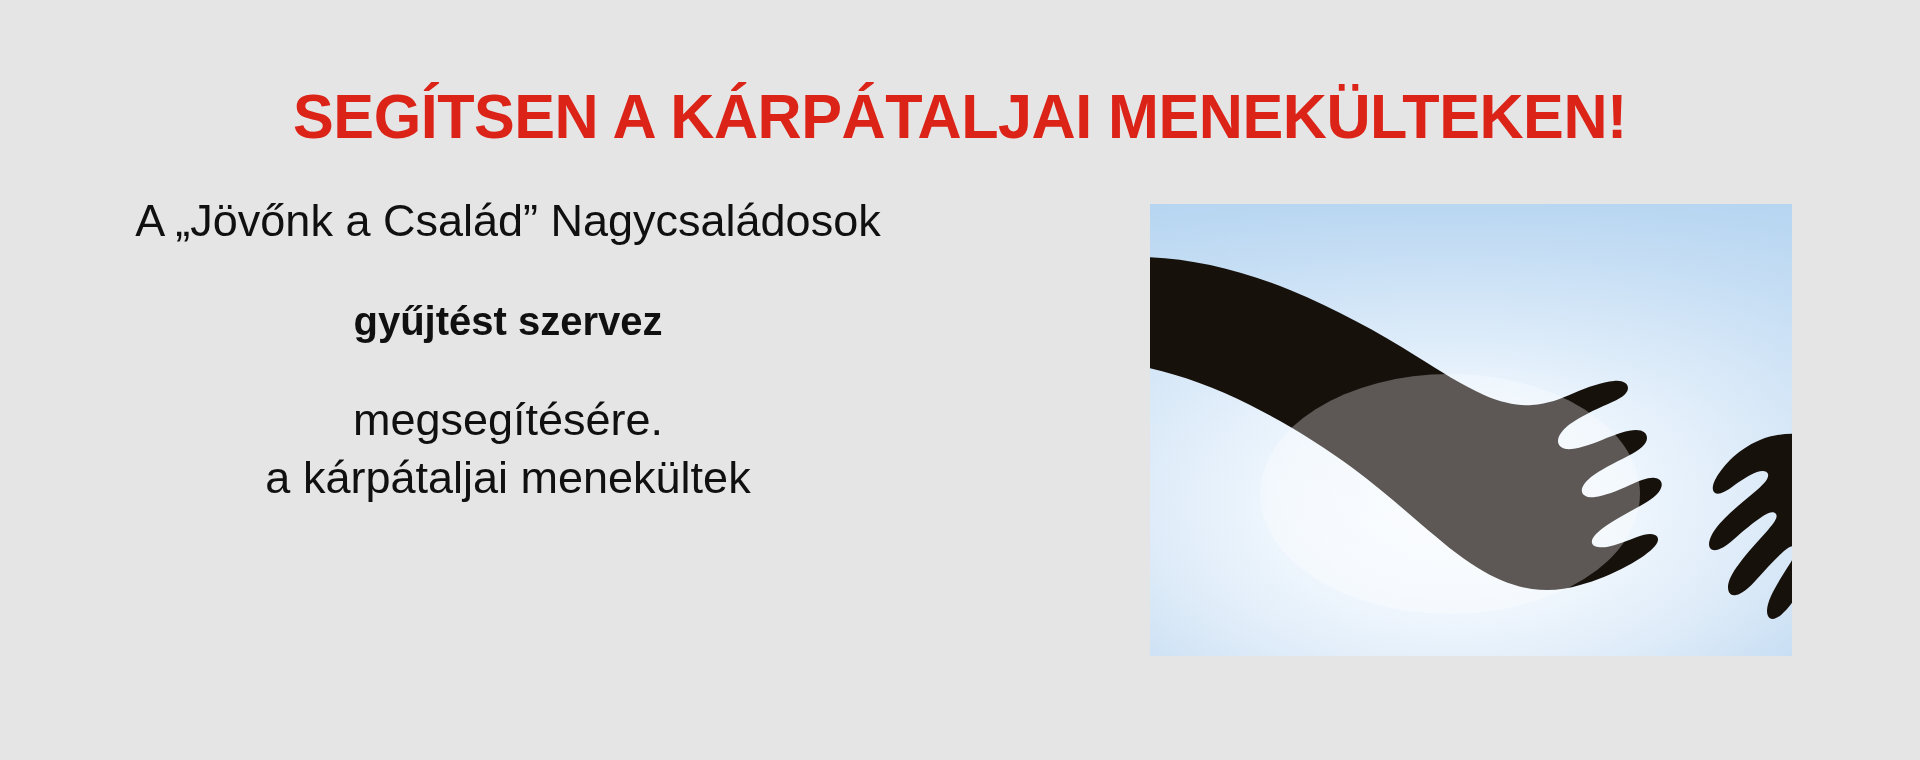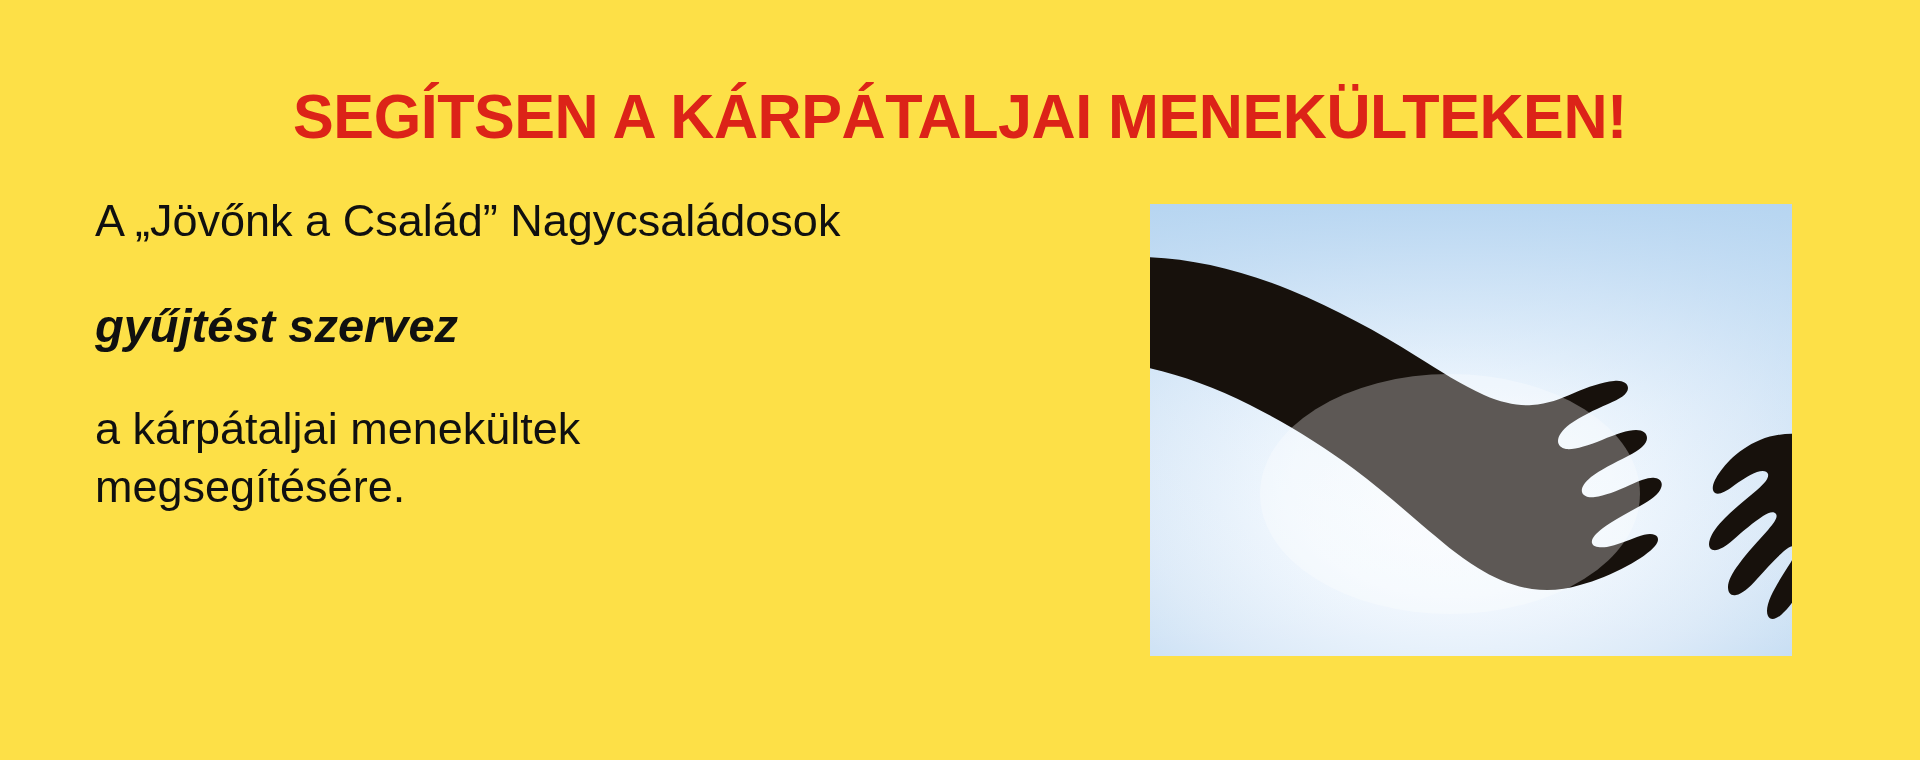--- a/index.html
+++ b/index.html
@@ -3,60 +3,59 @@
 <meta charset="utf-8">
 <style>
   html,body{margin:0;padding:0;}
   body{
     width:1920px;height:760px;
     background:#ffffff;
     font-family:"Liberation Sans","DejaVu Sans",sans-serif;
     overflow:hidden;
     position:relative;
   }
-  .poster{position:absolute;inset:0;background:#fde047;}
+  .poster{position:absolute;inset:0;background:#e5e5e5;}
 
   
   .headline{
     position:absolute;
     left:0; right:0; top:84px;
     text-align:center;
     color:#dc2318;
     font-weight:700;
     font-size:63px;
     line-height:1.02;
     letter-spacing:-0.5px;
     transform:scaleX(0.97);
     transform-origin:50% 50%;
     white-space:nowrap;
     font-family:"Liberation Sans","DejaVu Sans",sans-serif;
   }
 
   
   .textcol{
     position:absolute;
-    left:95px; top:192px;
+    left:88px; top:192px;
     width:840px;
-    text-align:left;
+    text-align:center;
     color:#101010;
   }
   .line{
     font-size:45px;
     line-height:1.30;
     font-weight:400;
     white-space:nowrap;
   }
   .para{margin:0;}
   .para.org{margin-bottom:0;}
   .para.bold{
     font-weight:700;
-    font-size:47px;
+    font-size:40px;
     margin-top:44px;
     margin-bottom:44px;
-    font-style:italic;
   }
   .para.purpose{margin-top:0;}
 
   
   .photo{
     position:absolute;
     left:1150px; top:204px;
     width:642px; height:452px;
     overflow:hidden;
     background:#eef6fd;
@@ -66,22 +65,22 @@
 </head>
 <body>
 
 <div class="poster">
 
   <div class="headline">SEGÍTSEN A KÁRPÁTALJAI MENEKÜLTEKEN!</div>
 
   <div class="textcol">
     <div class="line para org">A „Jövőnk a Család” Nagycsaládosok</div>
     <div class="line para bold">gyűjtést szervez</div>
+    <div class="line para purpose">megsegítésére.</div>
     <div class="line para purpose">a kárpátaljai menekültek</div>
-    <div class="line para purpose">megsegítésére.</div>
   </div>
 
   <div class="photo">
     <svg viewBox="0 0 642 452" preserveAspectRatio="none">
       <defs>
         <radialGradient id="sky" cx="47%" cy="62%" r="78%">
           <stop offset="0%" stop-color="#fdfeff"></stop>
           <stop offset="32%" stop-color="#f2f8fe"></stop>
           <stop offset="62%" stop-color="#dceaf8"></stop>
           <stop offset="100%" stop-color="#b9d6f0"></stop>

